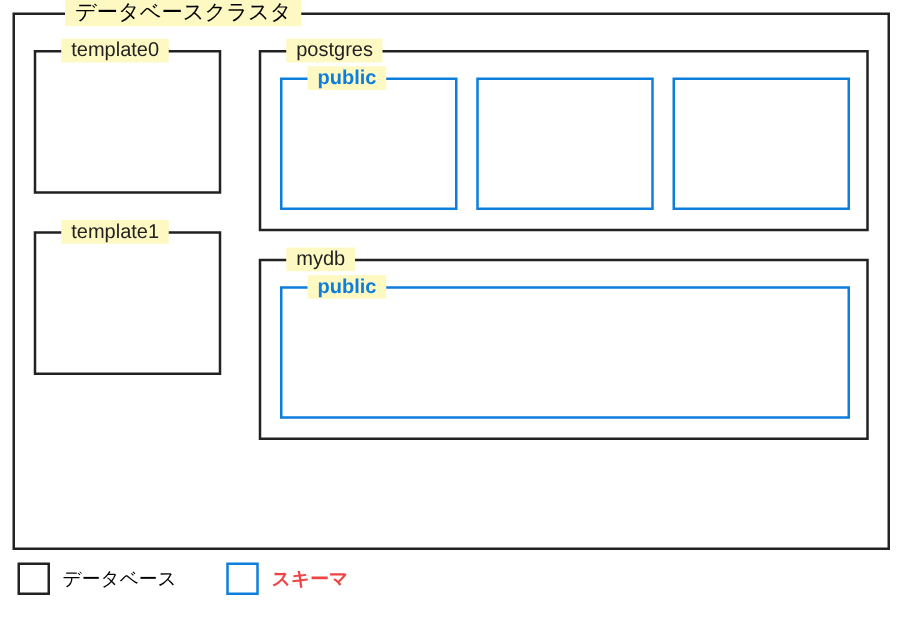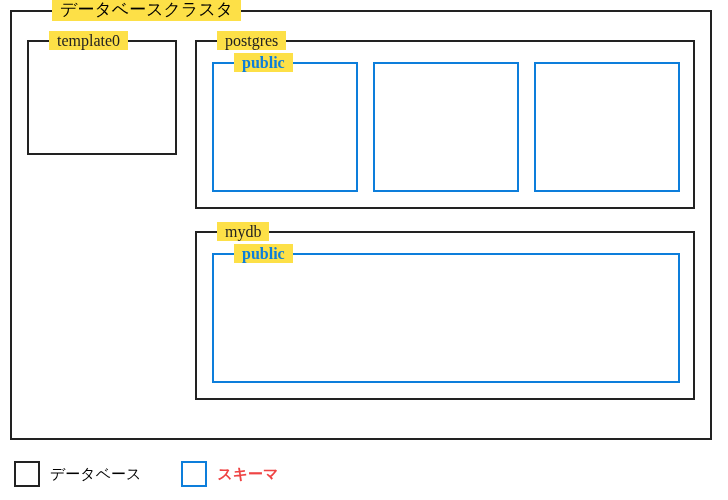--- a/index.html
+++ b/index.html
@@ -11,21 +11,21 @@
     width: 728px;
     height: 500px;
   }
   .fieldset {
     position: relative;
     border: 2px solid;
   }
   .fieldset > .legend {
     position: absolute;
     top: -0.7em;
-    background: #fde047;
+    background: #fef9c3;
     padding: 0 8px;
     font-size: 17px;
     line-height: 1.2;
     white-space: nowrap;
   }
   
   .cluster {
     border-color: #222;
     padding: 20px 15px 15px 15px;
     width: 702px;
@@ -48,49 +48,49 @@
     flex: 1;
     display: flex;
     flex-direction: column;
     gap: 22px;
     padding-top: 8px;
   }
   
   .db {
     border-color: #222;
     position: relative;
-    font-family: Liberation Serif, serif;
   }
   .db > .legend { left: 20px; font-size: 16px; color: #222; }
   .db.small {
     height: 115px;
   }
   .db.big {
     padding: 20px 13px 15px 15px;
+    margin-left: 12px;
   }
   .schema-row {
     display: flex;
     gap: 15px;
-    height: 130px;
+    height: 106px;
   }
   
   .schema {
     border-color: #0d7edb;
     flex: 1;
     position: relative;
   }
   .schema > .legend {
     left: 20px;
     font-size: 16px;
     color: #0d7edb;
     font-weight: 600;
   }
   
   .keyrow {
-    margin-top: 21px;
+    margin-top: 10px;
     display: flex;
     align-items: center;
     gap: 10px;
     font-size: 15px;
     padding-left: 4px;
   }
   .swatch {
     width: 26px;
     height: 26px;
     border: 2px solid;
@@ -103,20 +103,23 @@
 </head>
 <body>
 
 <div class="fieldset cluster">
   <span class="legend">データベースクラスタ</span>
   <div class="cluster-body">
 
     <div class="left-col">
       <div class="fieldset db small">
         <span class="legend">template0</span>
+      </div>
+      <div class="fieldset db small">
+        <span class="legend">template1</span>
       </div>
     </div>
 
     <div class="right-col">
 
       <div class="fieldset db big">
         <span class="legend">postgres</span>
         <div class="schema-row">
           <div class="fieldset schema">
             <span class="legend">public</span>

